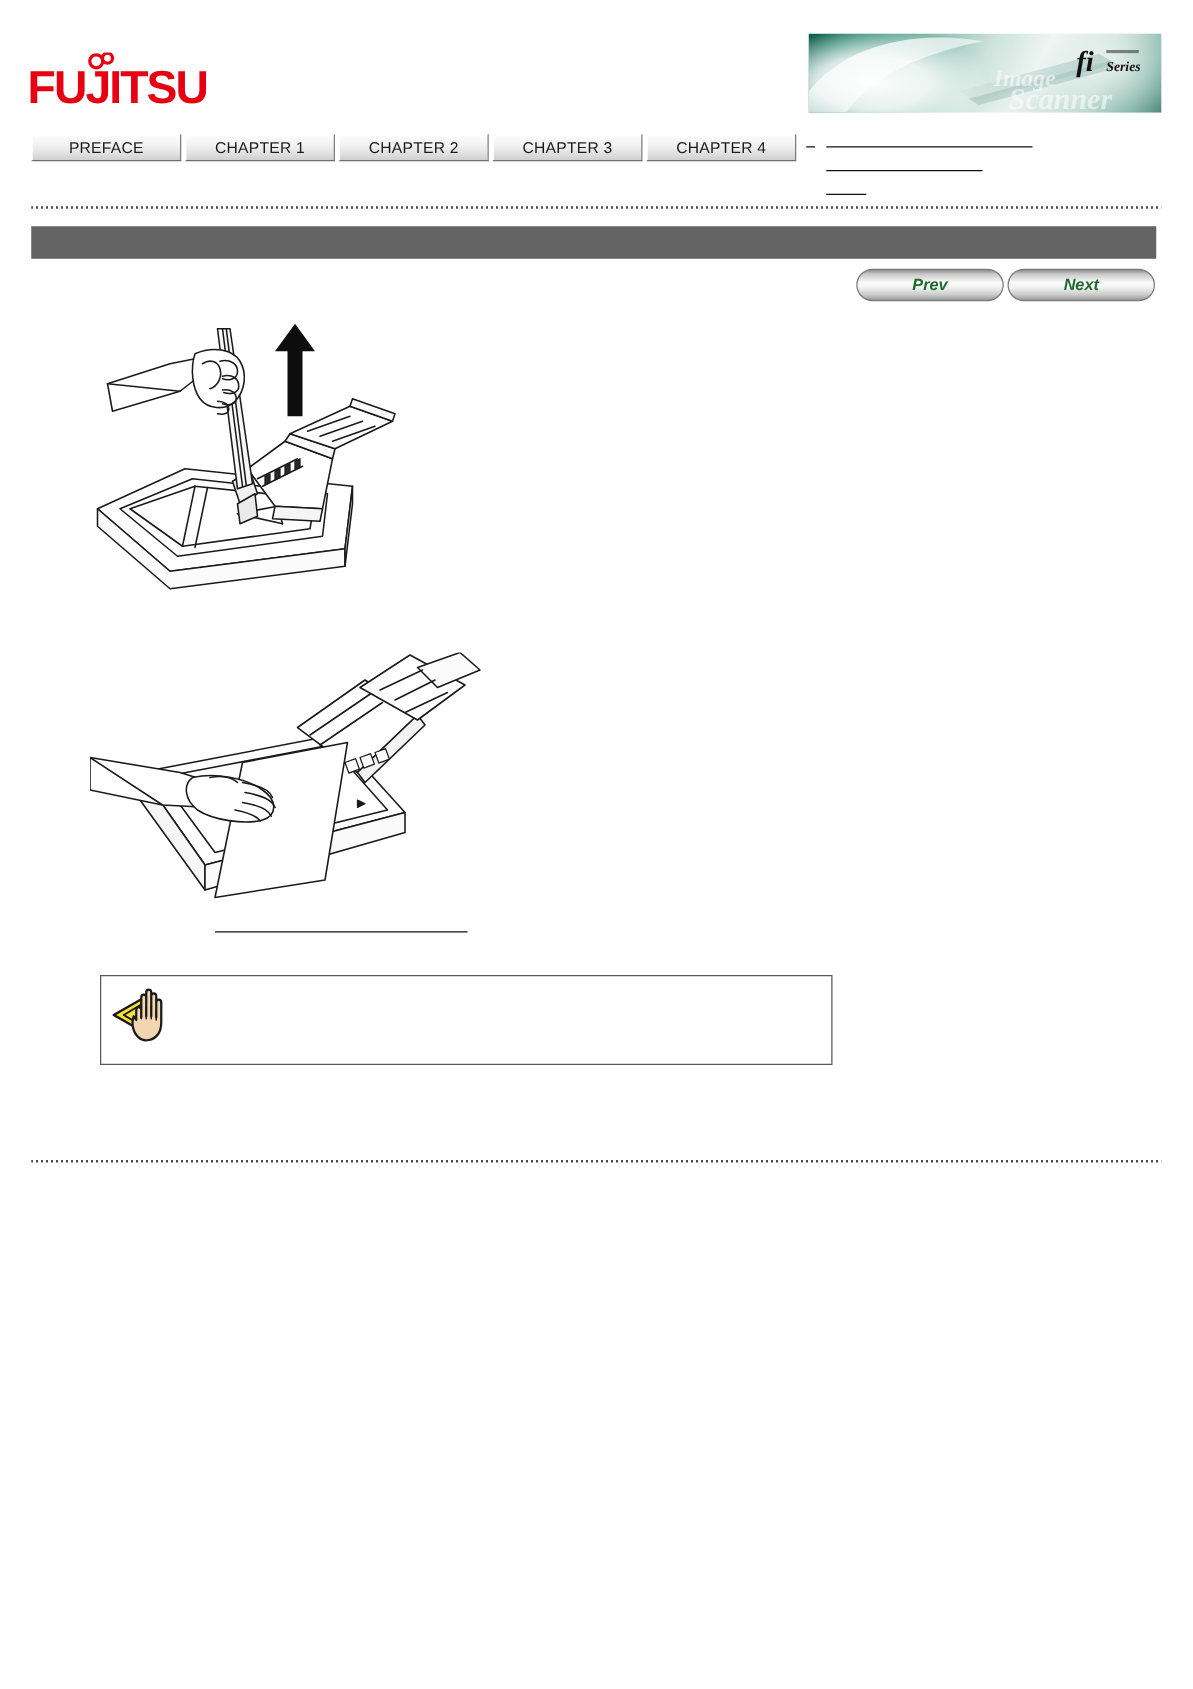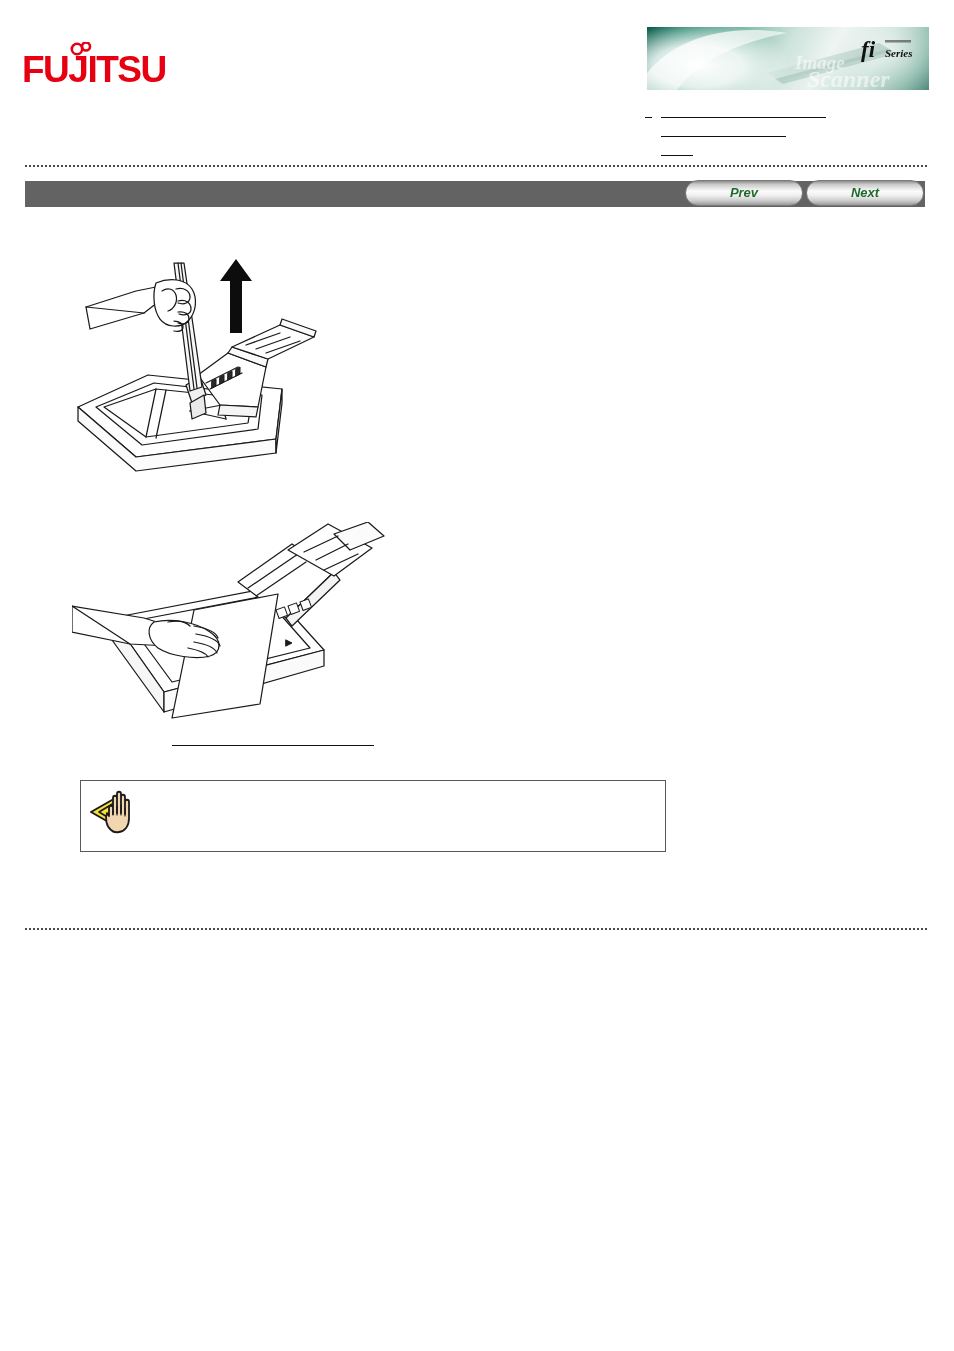--- a/index.html
+++ b/index.html
@@ -143,20 +143,21 @@
     border: 1px solid #7a7a7a;
     box-sizing: border-box;
     color: #1e6b2d;
     font-size: 13px;
     font-style: italic;
     font-weight: bold;
     line-height: 24px;
     text-align: center;
     cursor: pointer;
     font-family: "Liberation Sans", sans-serif;
+    margin-top: 35px;
   }
 
   
   .figure {
     position: absolute;
   }
   .figure-adf-open  { left: 70px;  top: 255px; width: 250px; height: 225px; }
   .figure-flatbed   { left: 72px;  top: 522px; width: 320px; height: 205px; }
 
   .figure svg { display: block; width: 100%; height: 100%; }
@@ -244,20 +245,27 @@
       <g>
         <text x="214" y="30" font-family="'Liberation Serif', serif" font-style="italic" font-weight="bold" font-size="23" fill="#111111">fi</text>
         <text x="238" y="30" font-family="'Liberation Serif', serif" font-style="italic" font-weight="bold" font-size="11" fill="#111111">Series</text>
         <rect x="238" y="13" width="26" height="2.5" fill="#2a2a2a" opacity="0.55"></rect>
       </g>
     </svg>
   </div>
 </div>
 
 <nav class="tab-nav">
+  <div class="tab-row">
+    <div class="tab-button">PREFACE</div>
+    <div class="tab-button">CHAPTER 1</div>
+    <div class="tab-button">CHAPTER 2</div>
+    <div class="tab-button">CHAPTER 3</div>
+    <div class="tab-button">CHAPTER 4</div>
+  </div>
 </nav>
 
 <div class="breadcrumb-rules">
   <div class="rule-tick"></div>
   <div class="rule-line rule-a"></div>
   <div class="rule-line rule-b"></div>
   <div class="rule-line rule-c"></div>
 </div>
 
 <div class="dotted-divider divider-top"></div>

